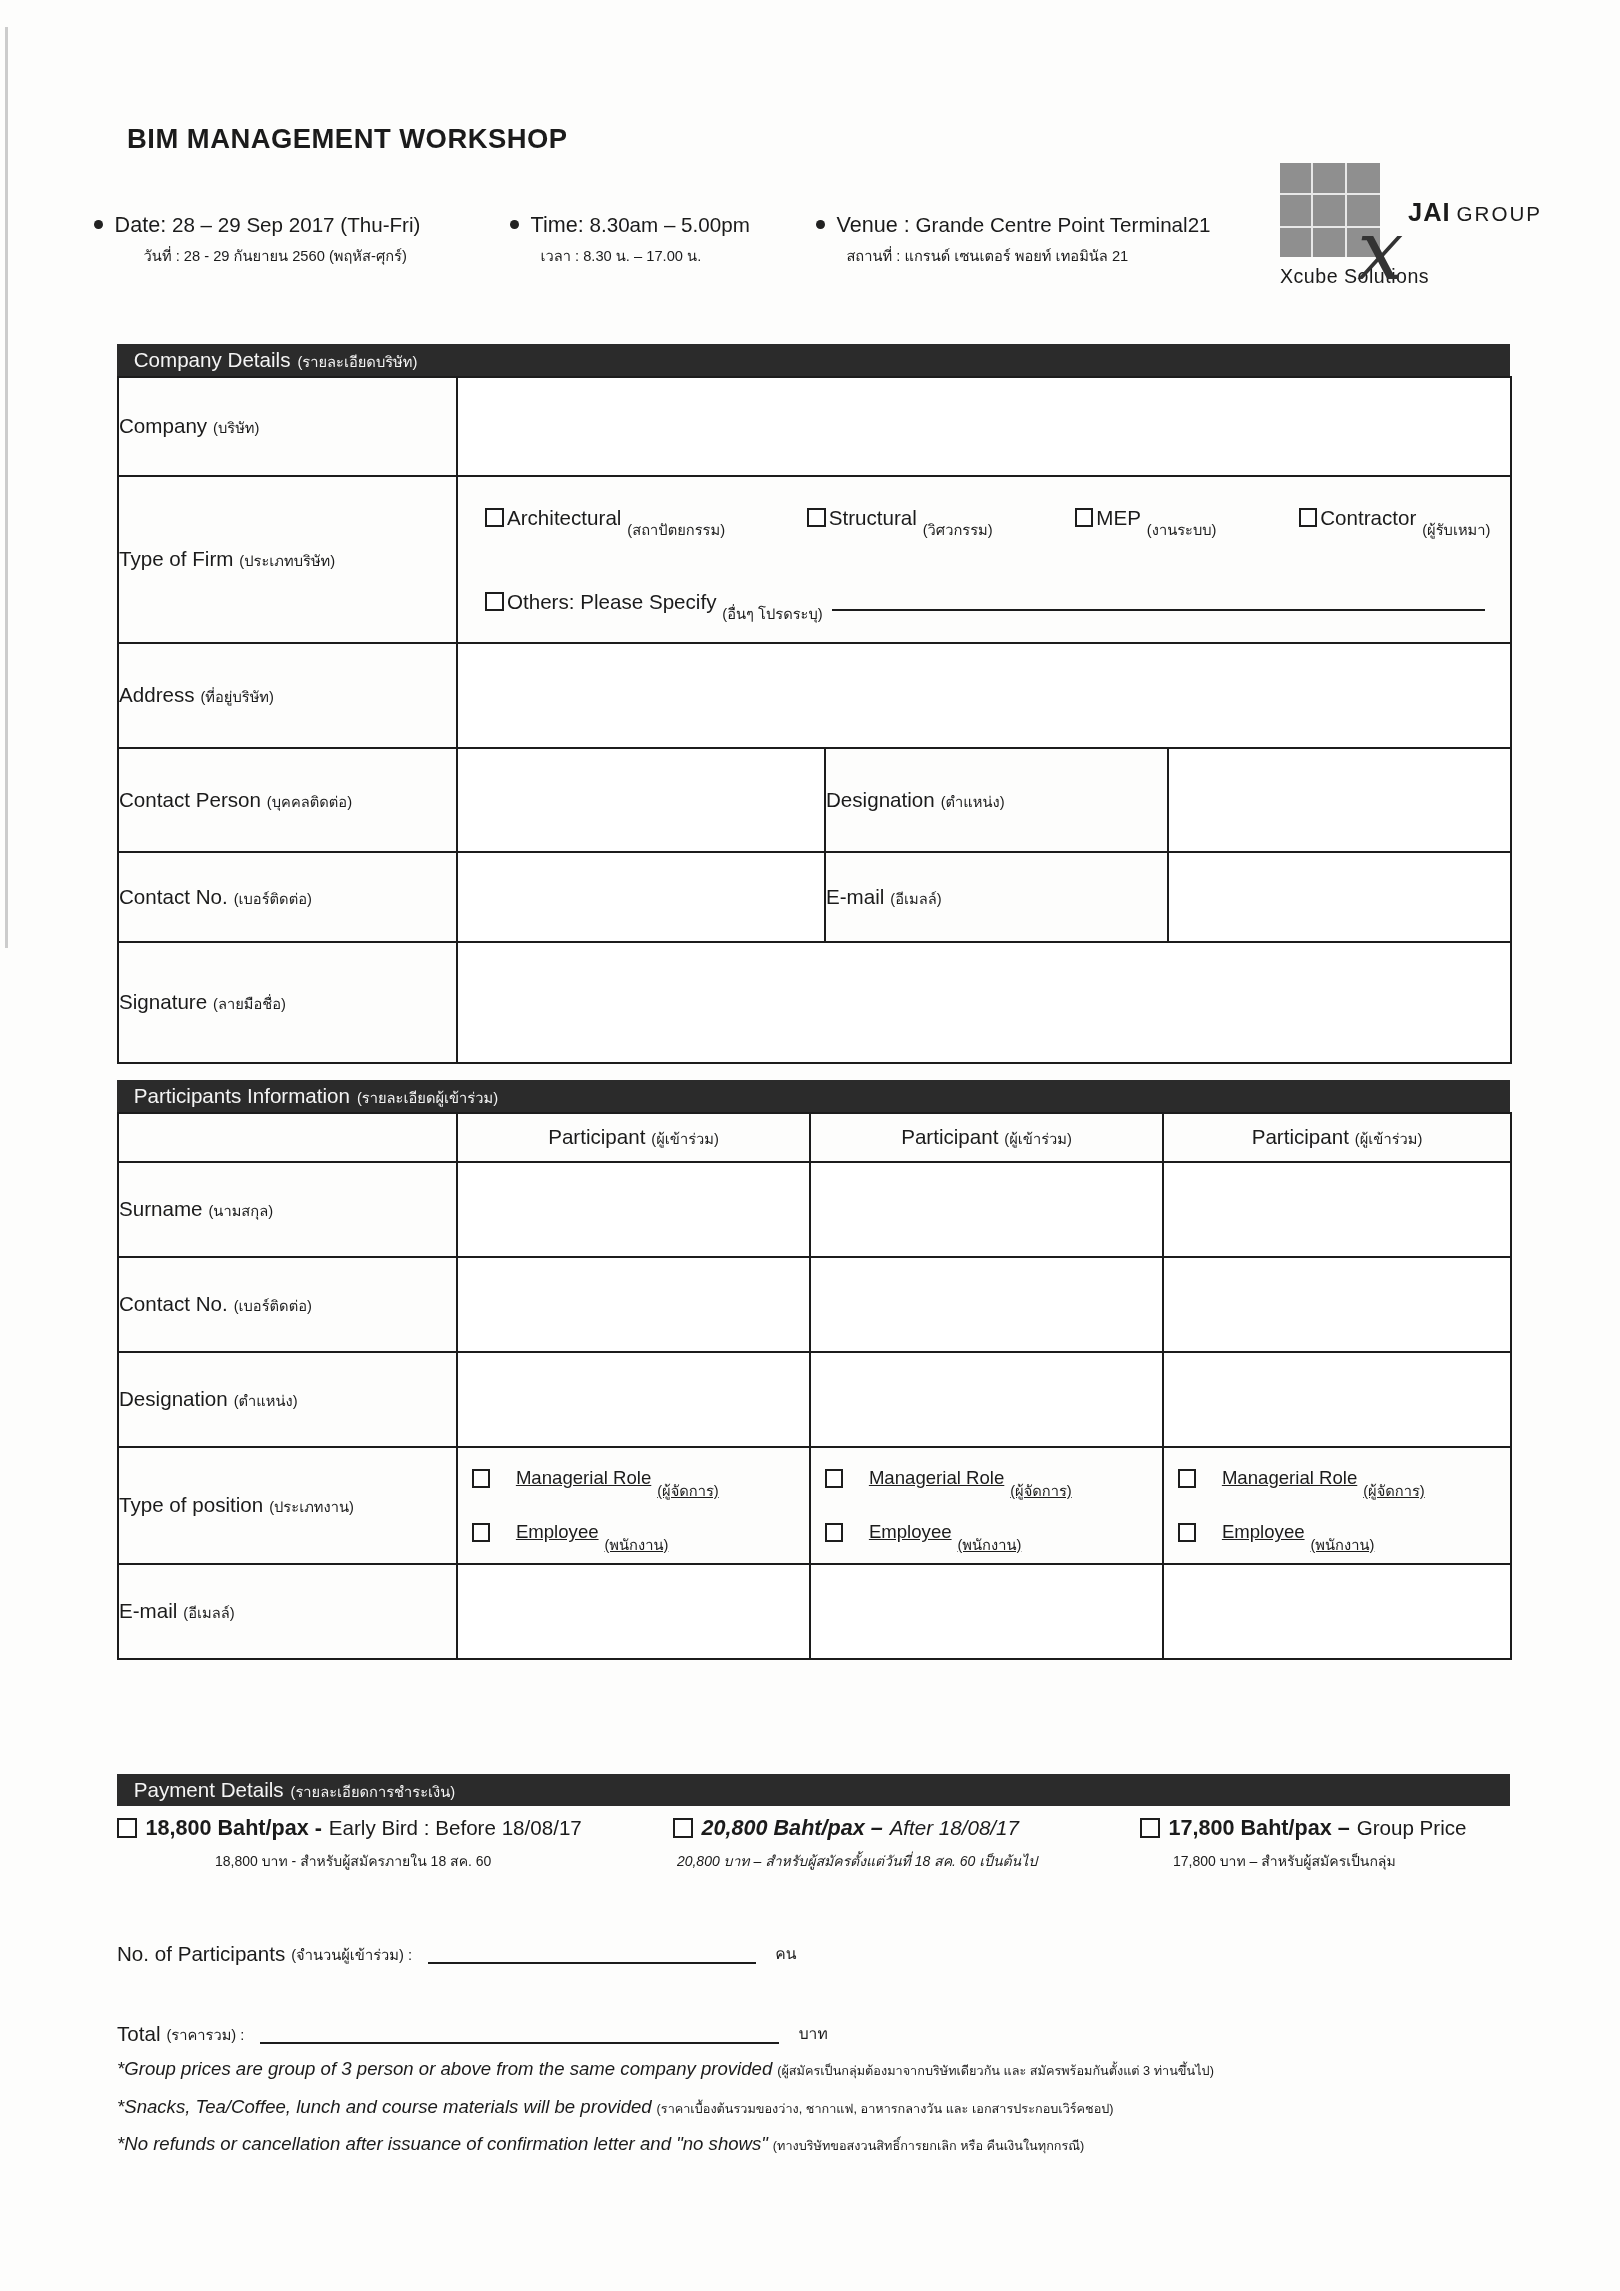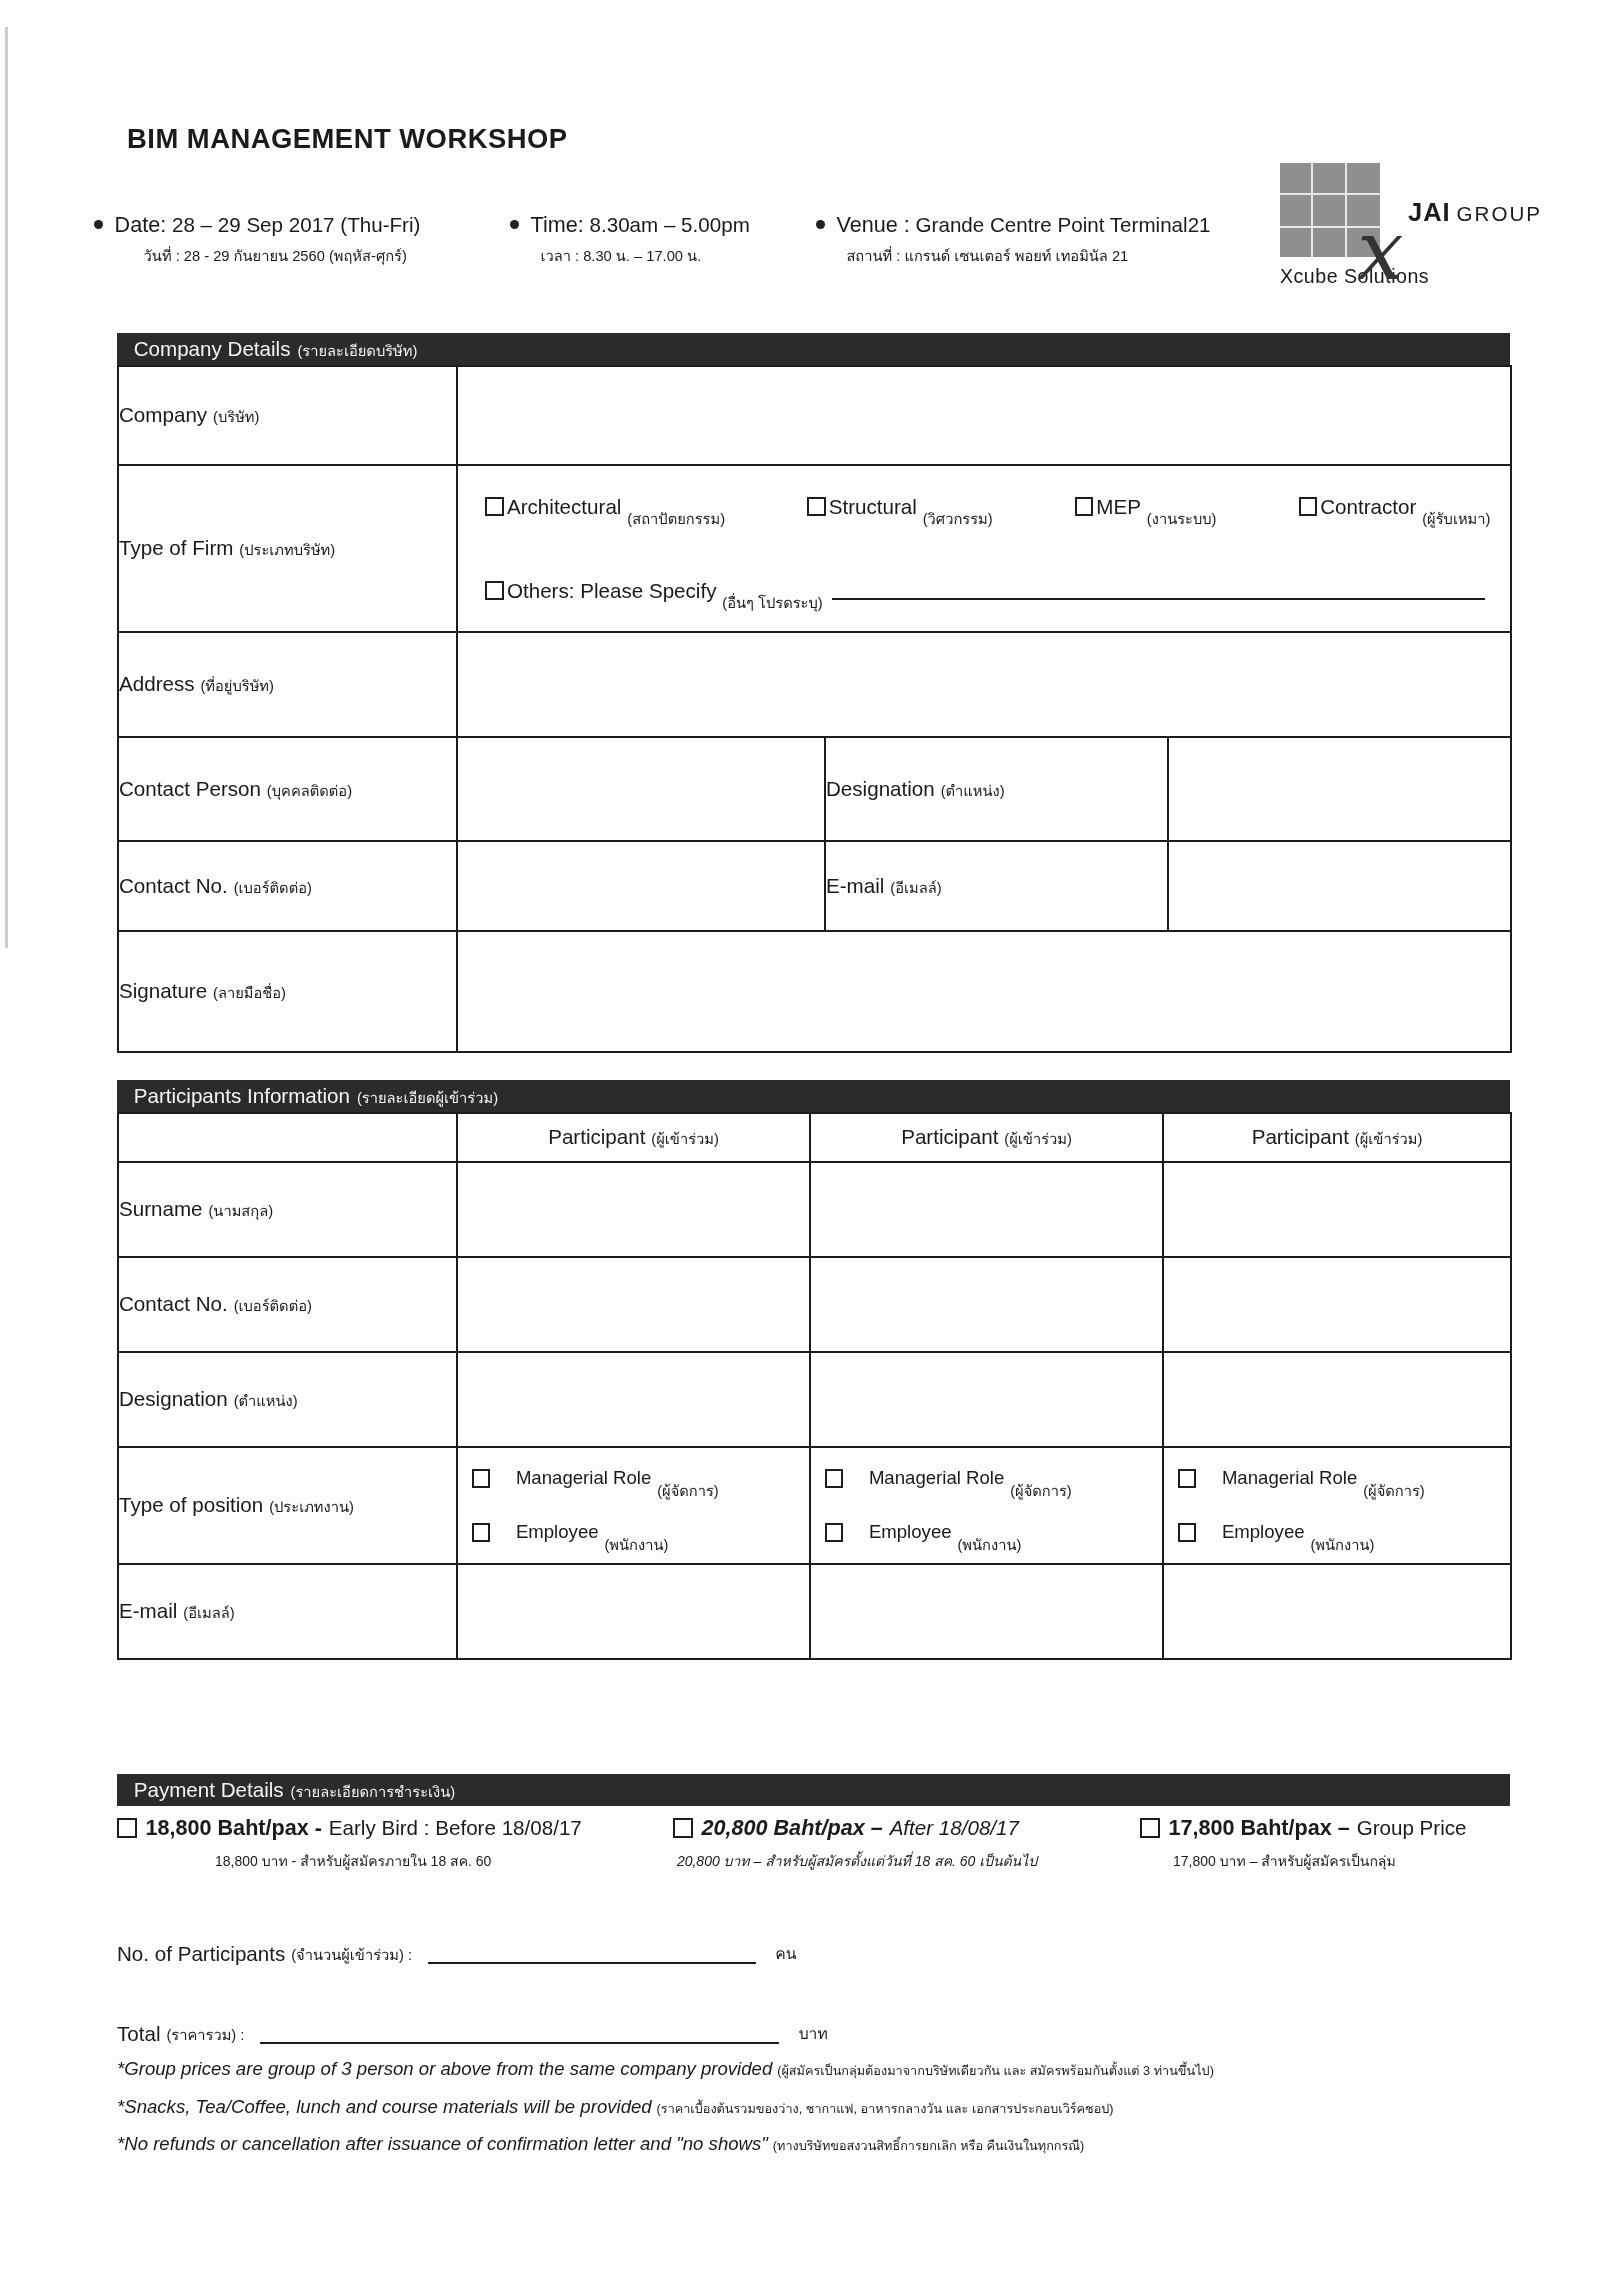--- a/index.html
+++ b/index.html
@@ -27,21 +27,21 @@
     background-position:0 30px,0 63px,31px 0,65px 0;background-repeat:no-repeat;}
   .xglyph{position:absolute;right:-23.5px;bottom:-35px;font-family:"DejaVu Serif",serif;
     font-style:italic;font-size:82px;line-height:1;color:#333;}
   .logo-text{font-size:19.6px;margin-top:7.8px;white-space:nowrap;letter-spacing:0.5px;}
   .jai{position:absolute;left:1408px;top:198px;white-space:nowrap;}
   .jai-b{font-size:25.5px;font-weight:bold;letter-spacing:1px;}
   .jai-r{font-size:20.6px;letter-spacing:2px;margin-left:5.9px;}
 
   
   .section{position:absolute;left:117px;width:1393px;}
-  .sec-company{top:333px;} .sec-participants{top:1080px;} .sec-payment{top:1774px;}
+  .sec-company{top:344px;} .sec-participants{top:1080px;} .sec-payment{top:1774px;}
   .bar{height:32px;background:#2b2b2b;color:#f4f4f4;display:flex;align-items:center;
        padding-left:16.7px;box-sizing:border-box;}
   .bar-en{font-size:20.6px;} .bar-th{font-size:14.7px;margin-left:6.9px;position:relative;top:1px;}
 
   table.form{border-collapse:collapse;width:100%;table-layout:fixed;}
   table.form td{border:2px solid #1c1c1c;vertical-align:middle;padding:0;}
   td.lbl{padding-left:16.7px;}
   .en{font-size:20.6px;} .th{font-size:14.7px;margin-left:5.9px;margin-top:24px;} 
   .sm{font-size:18.6px;}
   td.input-cell{background:#fff;}
@@ -51,21 +51,21 @@
 
   .type-cell-inner{padding:0 19.6px 0 27.4px;}
   .opt-row{display:flex;align-items:center;}
   .opt-row1{justify-content:space-between;margin-bottom:37px;}
   .opt{white-space:nowrap;display:inline-flex;align-items:center;}
   .opt .cb{margin-right:2.9px;}
   .fill-line{flex:1;border-bottom:2px solid #1c1c1c;height:17.6px;margin:0 5.9px 0 9.8px;}
 
   .phead{text-align:center;}
   .pos-cell-inner{padding-left:13.7px;}
-  .pos-line{display:flex;align-items:center;margin:6.9px 0;}
+  .pos-line{display:flex;align-items:center;margin:6.9px 0;text-decoration:underline;}
   .pos-line .cb{margin-right:25.5px;}
 
   
   .pay-opts{display:flex;margin-top:8.8px;}
   .pay-o1{width:556px;} .pay-o2{width:467px;font-style:italic;} .pay-o3{flex:1;}
   .pay-line{display:flex;align-items:center;white-space:nowrap;}
   .pay-line .cb{width:15.7px;height:15.7px;margin-right:8.8px;border-width:2.9px;}
   .price{font-size:21.6px;font-weight:bold;}
   .pdesc{font-size:20.6px;margin-left:6.9px;}
   .pay-th{font-size:14px;margin-top:8.8px;white-space:nowrap;}

